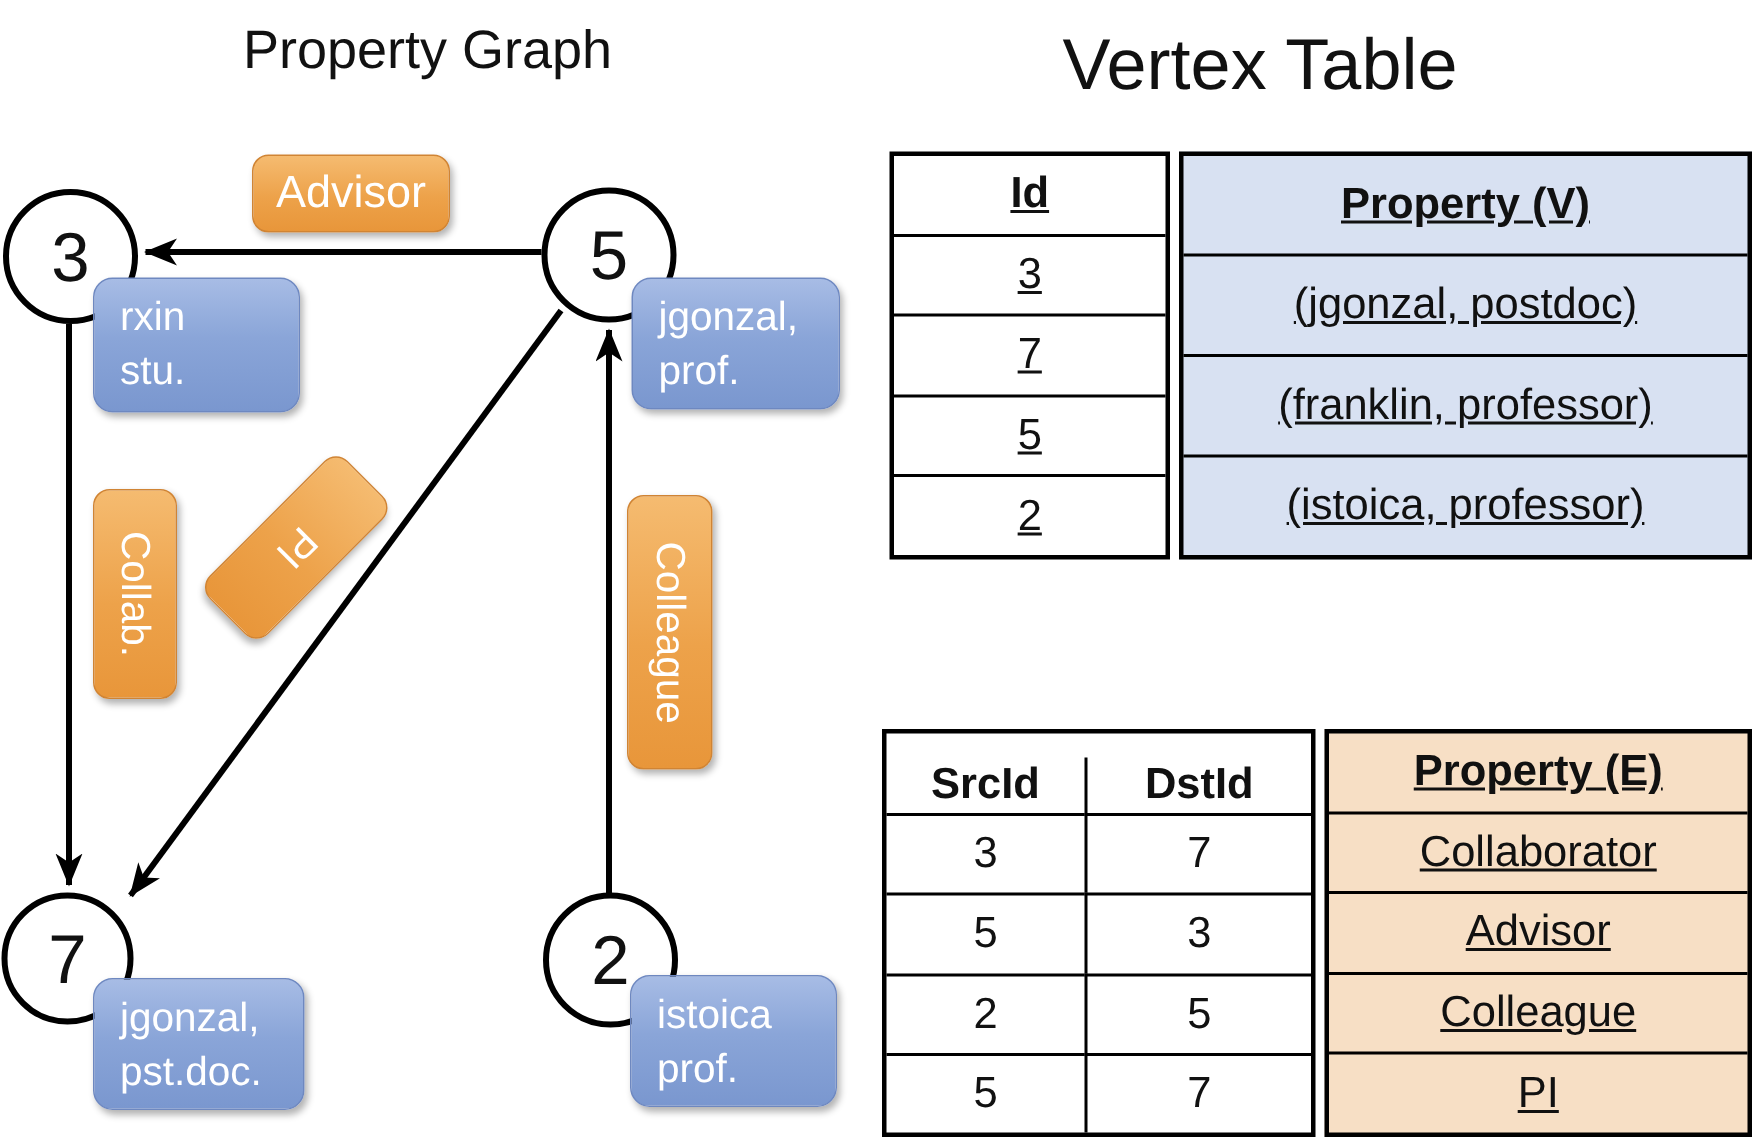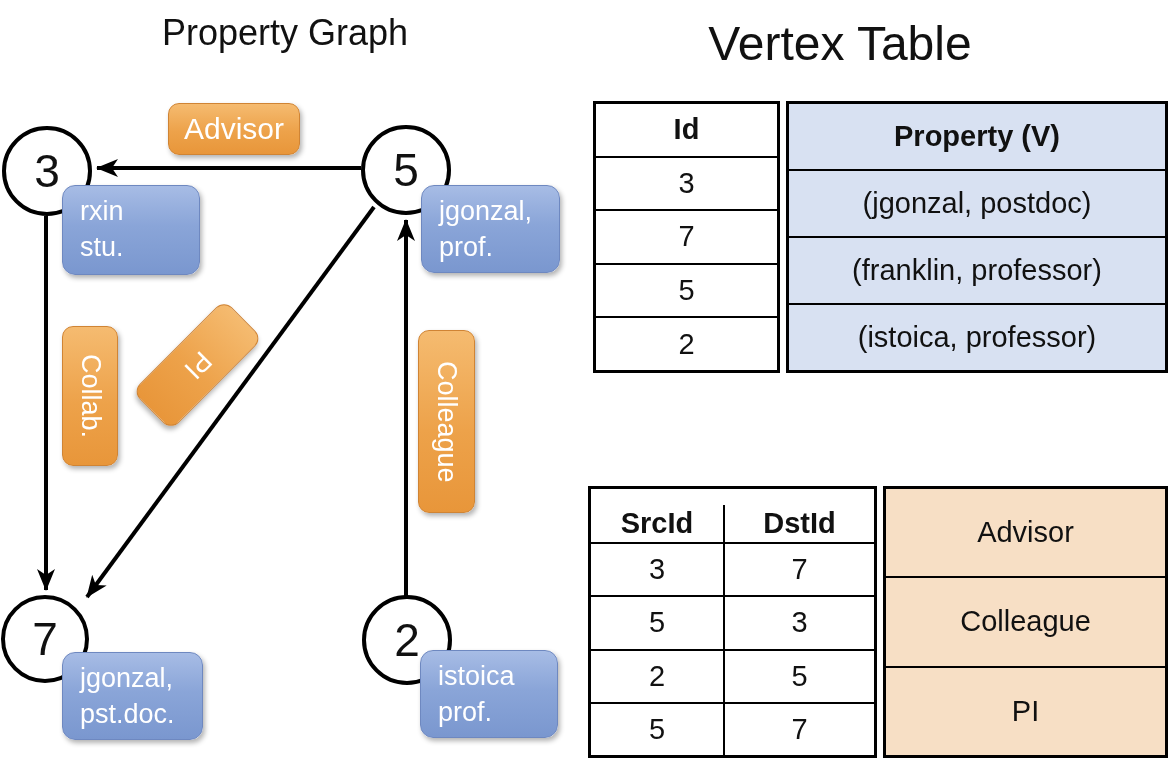--- a/index.html
+++ b/index.html
@@ -40,21 +40,21 @@
   .edge-label .vtext { writing-mode:vertical-rl; font-size:27px; white-space:nowrap; }
   .edge-label.pi { transform:rotate(45deg); }
 
   .tbl { position:absolute; display:flex; }
   .col {
     box-sizing:border-box; border:3px solid #000; background:#fff;
     display:flex; flex-direction:column;
   }
   .cell {
     flex:1; display:flex; align-items:center; justify-content:center;
-    font-size:29px; color:#111; border-top:2px solid #000;
+    font-size:29px; color:#111; border-top:2px solid #000;text-decoration:underline;
   }
   .cell:first-child { border-top:none; }
   .cell.head { font-weight:bold; }
   .bluefill  { background:#d8e1f2; }
   .peachfill { background:#f7dfc5; }
 
   .grid2 {
     box-sizing:border-box; border:3px solid #000; background:#fff;
     display:grid; grid-template-columns:132px 1fr; grid-auto-rows:1fr;
   }
@@ -152,19 +152,21 @@
       <div class="gcell r">3</div>
       <div class="gcell r c2">7</div>
       <div class="gcell r">5</div>
       <div class="gcell r c2">3</div>
       <div class="gcell r">2</div>
       <div class="gcell r c2">5</div>
       <div class="gcell r">5</div>
       <div class="gcell r c2">7</div>
     </div>
     <div class="col peachfill" style="flex:1;">
+      <div class="cell head">Property (E)</div>
+      <div class="cell">Collaborator</div>
       <div class="cell">Advisor</div>
       <div class="cell">Colleague</div>
       <div class="cell">PI</div>
     </div>
   </div>
 
 </div>
 
 </body></html>

